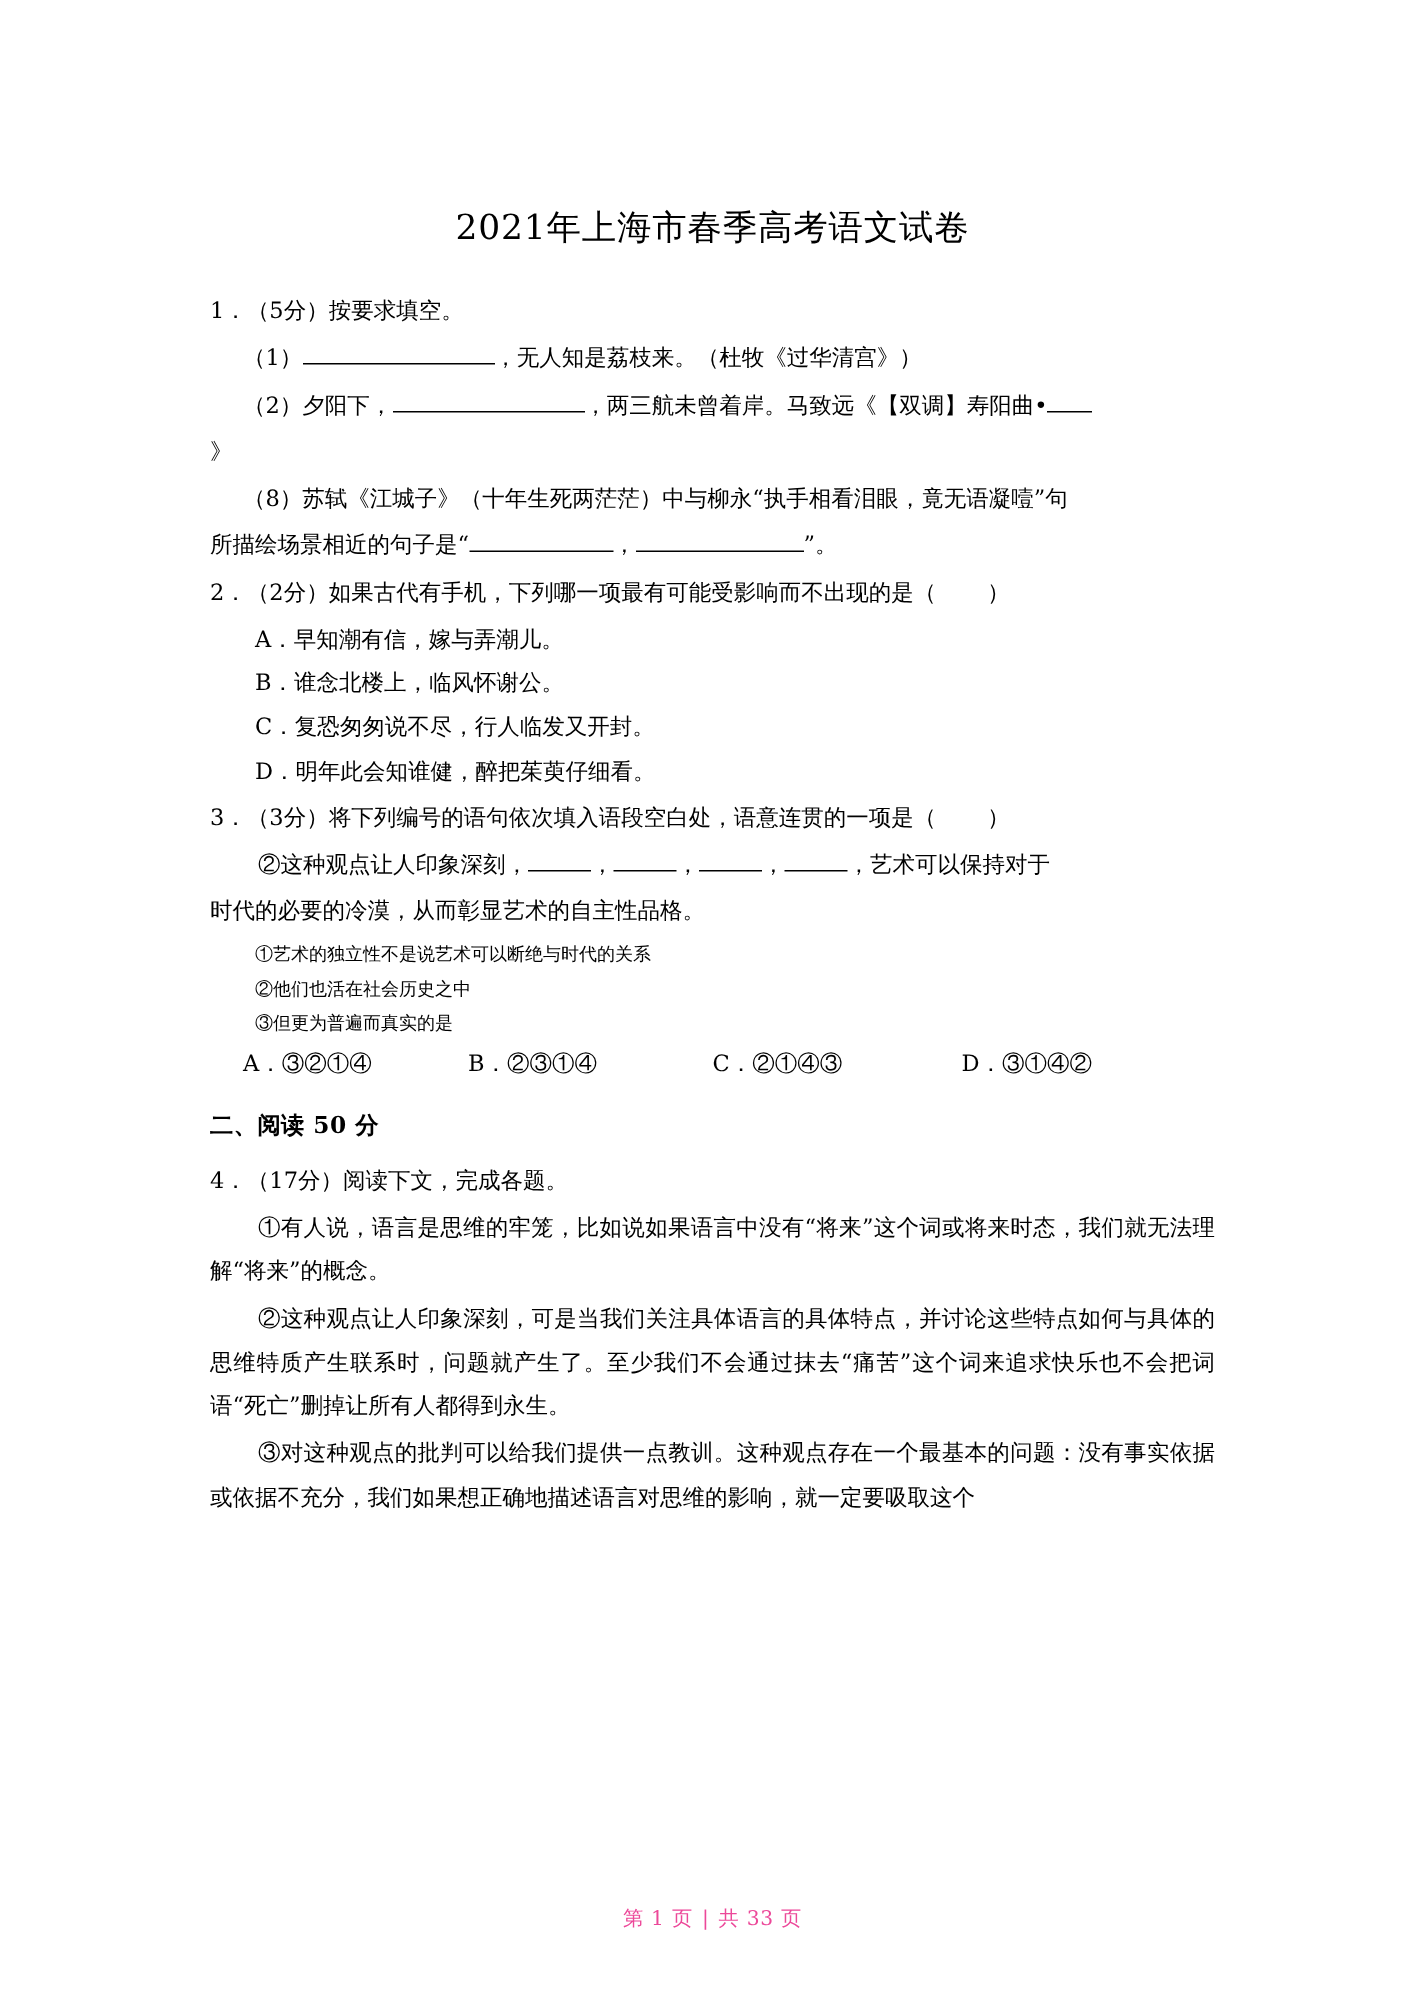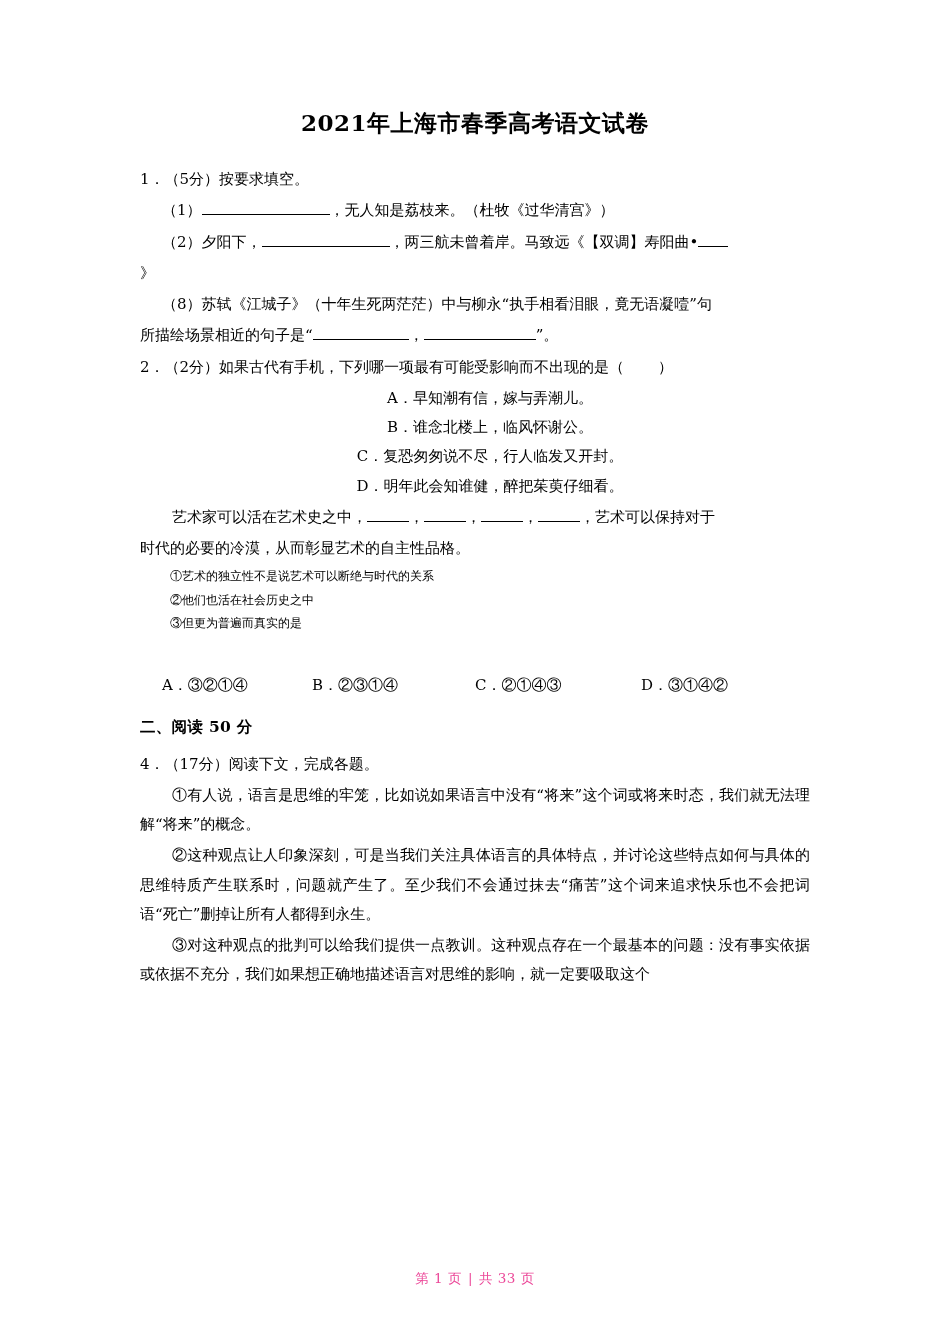--- a/index.html
+++ b/index.html
@@ -18,23 +18,23 @@
   .page {
     position: relative;
     width: 950px;
     height: 1344px;
     box-sizing: border-box;
     padding: 96px 140px 0 140px;
   }
   .doc-title {
     text-align: center;
     font-size: 23px;
-    font-weight: bold;
+    font-weight: normal;
     letter-spacing: 0.5px;
-    margin: 12px 0 26px 0;
+    margin: 40px 0 26px 0;
     font-family: "DejaVu Serif", "Liberation Serif", serif;
   }
   .section-head {
     font-size: 15.5px;
     font-weight: bold;
     margin: 16px 0 12px 0;
     letter-spacing: 0.3px;
   }
   .q {
     font-size: 15px;
@@ -68,31 +68,29 @@
   .bl-xs { width: 30px; }
   .choices-row {
     font-size: 15px;
     line-height: 1.95;
     padding-left: 22px;
     display: flex;
     gap: 0px;
   }
   .choices-row .c {
     display: inline-block;
-    margin-top: 36px;
   }
   .c1 { width: 150px; }
   .c2 { width: 163px; }
   .c3 { width: 166px; }
   .c4 { width: 150px; }
   .opt {
     font-size: 15px;
     line-height: 1.95;
     padding-left: 30px;
-    text-align: center;
   }
   .circled {
     font-size: 12px;
     line-height: 1.95;
     padding-left: 30px;
   }
   .footer {
     position: absolute;
     left: 0;
     right: 0;
@@ -139,23 +137,26 @@
   </div>
 
   <div class="q">
     <span>2．</span><span>（2分）如果古代有手机，下列哪一项最有可能受影响而不出现的是（</span><span class="paren-blank"></span><span>）</span>
   </div>
   <div class="opt">A．早知潮有信，嫁与弄潮儿。</div>
   <div class="opt">B．谁念北楼上，临风怀谢公。</div>
   <div class="opt">C．复恐匆匆说不尽，行人临发又开封。</div>
   <div class="opt">D．明年此会知谁健，醉把茱萸仔细看。</div>
 
+  <div class="q">
+    <span>3．</span><span>（3分）将下列编号的语句依次填入语段空白处，语意连贯的一项是（</span><span class="paren-blank"></span><span>）</span>
+  </div>
 
   <div class="para para-indent">
-    <span>艺术家可以活在艺术史之中，</span><span class="blank-line bl-tiny"></span>，<span class="blank-line bl-tiny"></span>，<span class="blank-line bl-tiny"></span>，<span class="blank-line bl-tiny"></span><span>，艺术可以保持对于</span>
+    <span>②这种观点让人印象深刻，</span><span class="blank-line bl-tiny"></span>，<span class="blank-line bl-tiny"></span>，<span class="blank-line bl-tiny"></span>，<span class="blank-line bl-tiny"></span><span>，艺术可以保持对于</span>
   </div>
   <div class="para">时代的必要的冷漠，从而彰显艺术的自主性品格。</div>
 
   <div class="circled">①艺术的独立性不是说艺术可以断绝与时代的关系</div>
   <div class="circled">②他们也活在社会历史之中</div>
   <div class="circled">③但更为普遍而真实的是</div>
 
   <div class="choices-row">
     <span class="c c1">A．③②①④</span>
     <span class="c c2">B．②③①④</span>

